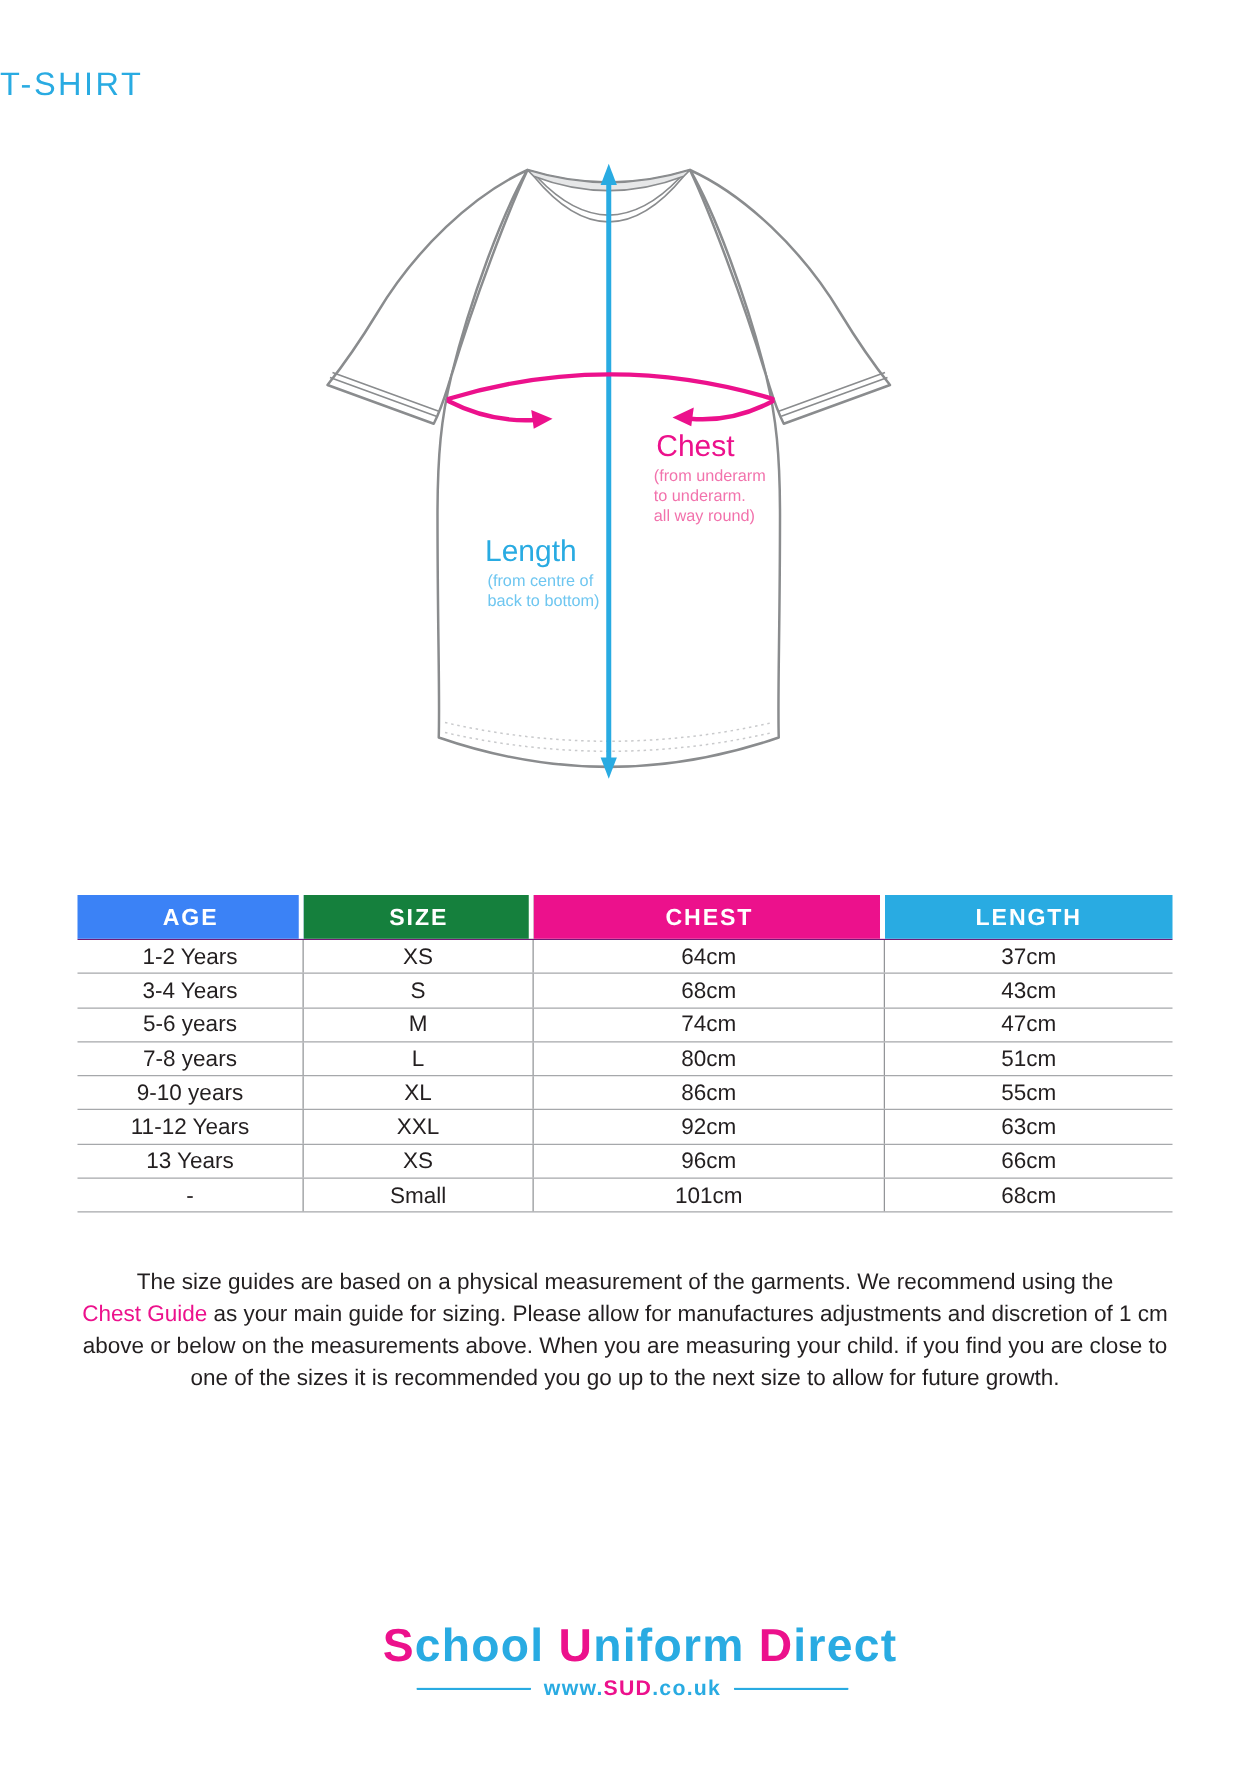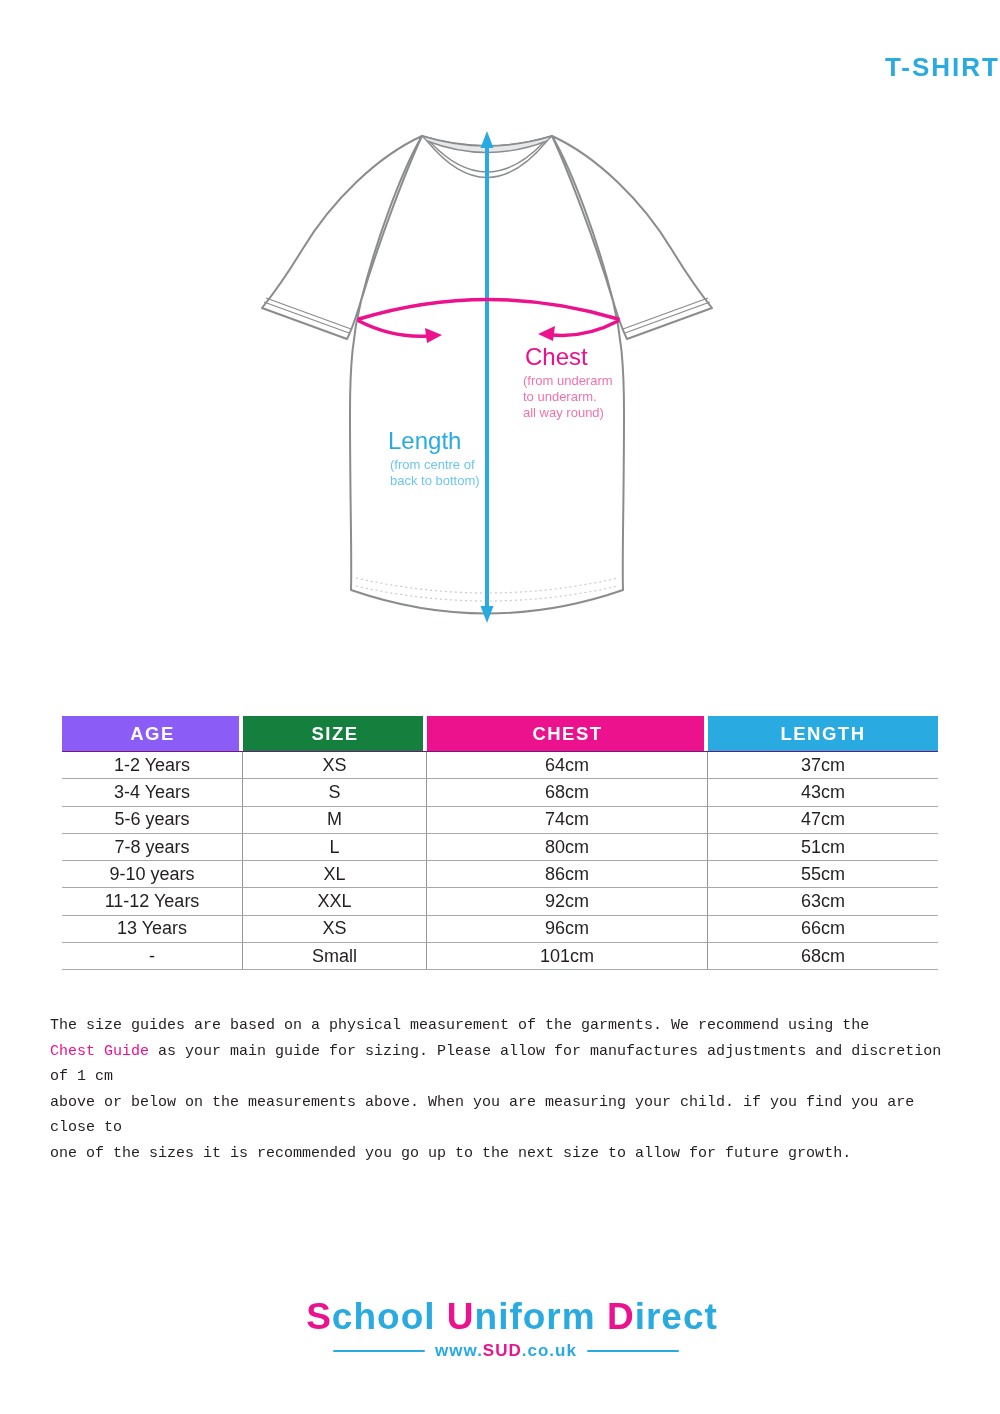--- a/index.html
+++ b/index.html
@@ -5,42 +5,42 @@
   :root{
     --pink:#EC118C; --pink-light:#F272AC;
     --blue:#29ABE2; --blue-light:#6EC6F0;
     --dark-gray:#58595B; --mid-gray:#939598;
     --text:#231F20; --outline:#8A8C8E;
   }
   *{margin:0;padding:0;box-sizing:border-box;}
   body{background:#fff;font-family:"Liberation Sans",sans-serif;}
   .page{position:relative;width:1000px;height:1414px;background:#fff;overflow:hidden;}
 
-  .title{position:absolute;top:52px;left:0;width:100%;text-align:right;
-    font-size:26px;font-weight:700;letter-spacing:2px;color:var(--blue);}
+  .title{position:absolute;top:52px;left:0;width:100%;text-align:left;
+    font-size:26px;font-weight:400;letter-spacing:2px;color:var(--blue);}
 
   .shirt-svg{position:absolute;left:250px;top:112px;}
 
   .copyright{position:absolute;top:666px;left:0;width:100%;text-align:center;
     font-size:12.5px;color:#808285;letter-spacing:.3px;}
 
   .size-table{position:absolute;left:62px;top:716px;width:876px;}
   .thead{display:grid;grid-template-columns:181px 184px 281px 230px;}
   .th{height:35px;line-height:35px;text-align:center;color:#fff;
     font-size:18.5px;font-weight:600;letter-spacing:1.5px;}
   .th:not(:last-child){box-shadow:inset -4px 0 0 #fff;}
   .tbody{border-top:1px solid #701a75;}
   .tr{display:grid;grid-template-columns:181px 184px 281px 230px;height:27.3px;
     border-bottom:1px solid #A6A8AB;}
   .td{display:flex;align-items:center;justify-content:center;
     font-size:18px;color:var(--text);}
   .td:not(:last-child){border-right:1px solid #939598;}
 
-  .size-note{position:absolute;top:1013px;left:50px;width:900px;
-    font-size:15px;line-height:25.5px;color:var(--text);font-family:Liberation Mono, monospace;}
+  .size-note{position:absolute;top:1013px;left:50px;width:900px;text-align:center;
+    font-size:18px;line-height:25.5px;color:var(--text);}
   .pink-text{color:var(--pink);}
 
   .logo{position:absolute;top:1294px;left:0;width:100%;text-align:center;}
   .logo-est{font-size:12px;font-weight:700;letter-spacing:2px;color:var(--blue);}
   .logo-wordmark{font-size:37px;font-weight:700;letter-spacing:1px;margin-top:2px;margin-left:24px;}
   .logo-wordmark .blue{color:var(--blue);} .logo-wordmark .pink{color:var(--pink);}
   .logo-url{display:flex;align-items:center;justify-content:center;gap:10px;margin-top:3px;padding-left:12px;}
   .logo-url-text{font-size:17px;font-weight:700;letter-spacing:1px;}
   .logo-url-text .blue{color:var(--blue);} .logo-url-text .pink{color:var(--pink);}
   .url-line{width:92px;height:0;border-top:2.5px solid var(--blue);border-radius:2px;}
@@ -88,21 +88,21 @@
     <text x="273" y="289" font-size="13" fill="#F272AC">to underarm.</text>
     <text x="273" y="305" font-size="13" fill="#F272AC">all way round)</text>
     <text x="138" y="337" font-size="24" fill="#29ABE2" font-weight="500">Length</text>
     <text x="140" y="357" font-size="13" fill="#6EC6F0">(from centre of</text>
     <text x="140" y="373" font-size="13" fill="#6EC6F0">back to bottom)</text>
   </svg>
 
 
   <div class="size-table">
     <div class="thead">
-        <div class="th" style="background: #8b5cf6; text-align: center;">AGE</div>
+        <div class="th" style="background: #3b82f6; text-align: center;">AGE</div>
         <div class="th" style="background: #15803d;">SIZE</div>
         <div class="th" style="background: rgb(236, 17, 140);">CHEST</div>
         <div class="th" style="background: rgb(41, 171, 226);">LENGTH</div>
       </div>
     <div class="tbody">
         <div class="tr">
           <div class="td">1-2 Years</div>
           <div class="td">XS</div>
           <div class="td">64cm</div>
           <div class="td">37cm</div>

